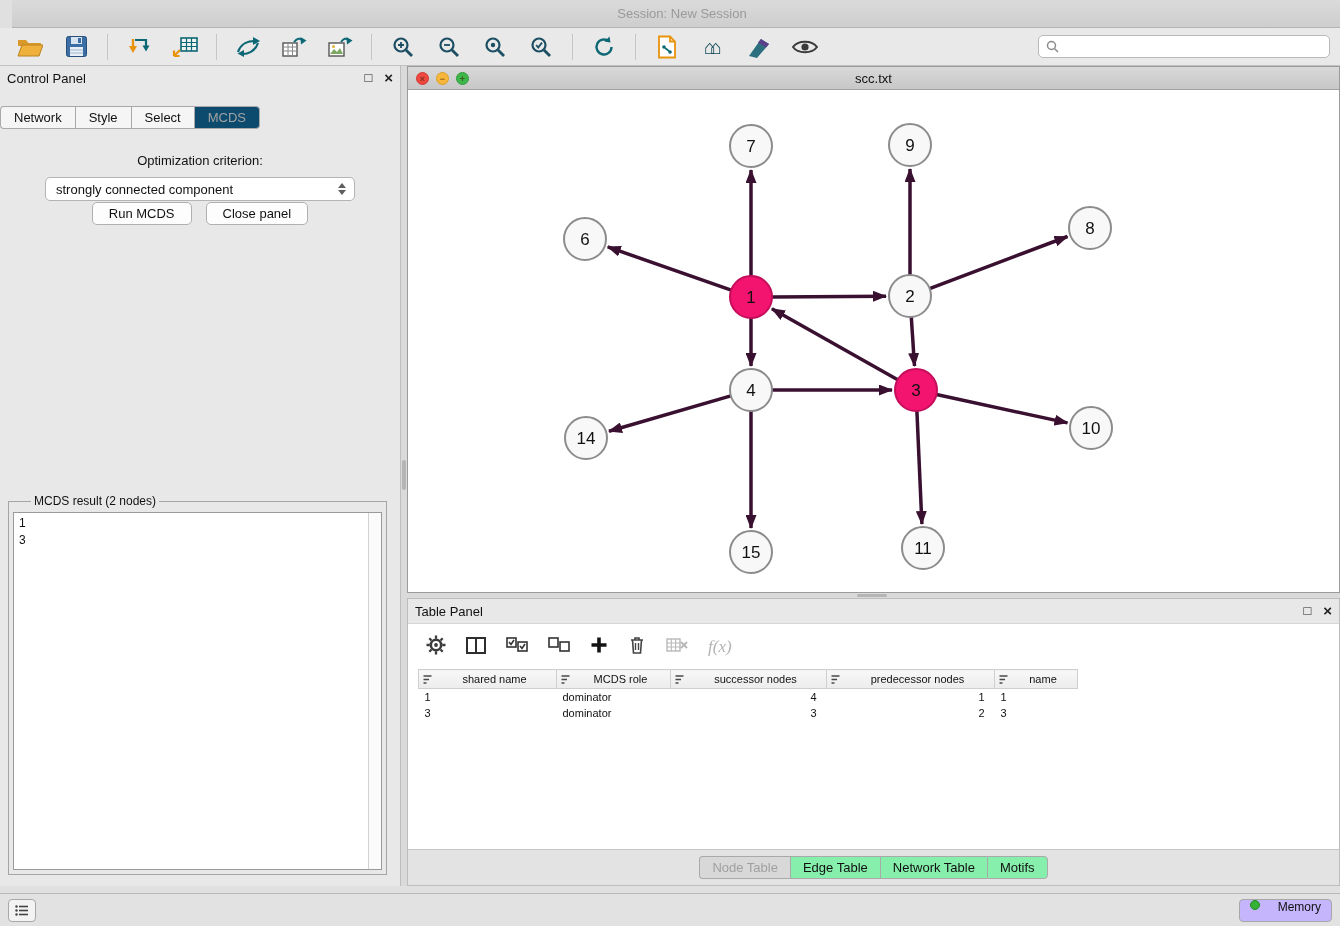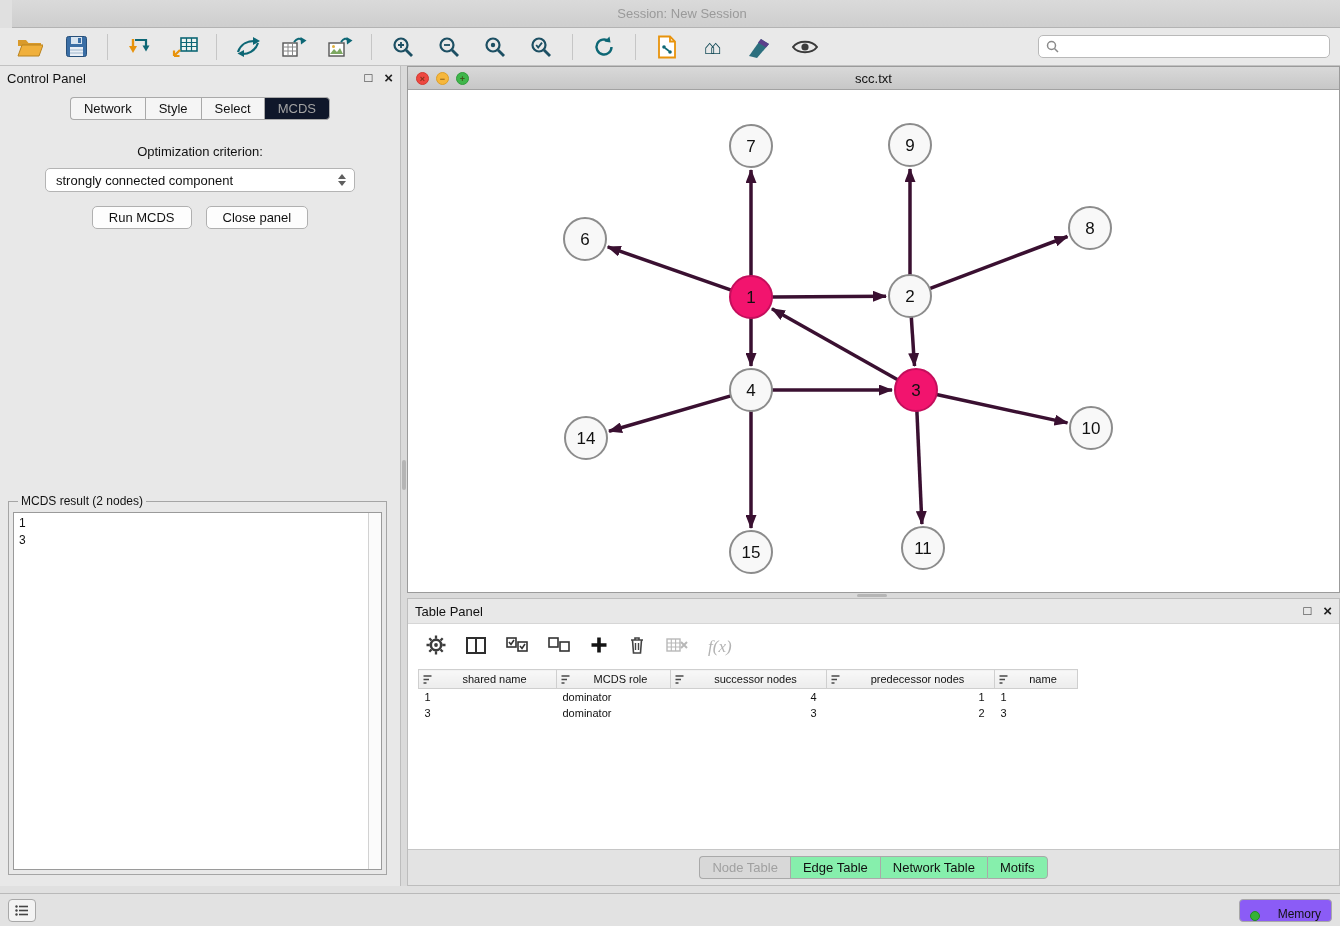--- a/index.html
+++ b/index.html
@@ -19,34 +19,34 @@
   .search input{border:none;outline:none;flex:1;font-size:12px;font-family:"Liberation Sans",sans-serif;background:transparent;color:#333}
 
   
   .panel-header{height:24px;display:flex;align-items:center;padding:0 7px;font-size:13px;color:#111}
   .win-btns{margin-left:auto;display:flex;gap:12px;align-items:center}
   .win-btn{font-size:13px;color:#222;line-height:14px;cursor:default}
   .win-btn.close{font-weight:bold;font-size:15px}
 
   
   .control-panel{position:absolute;left:0;top:66px;width:401px;height:820px;background:#e8e8e8;border-right:1px solid #bdbdbd}
-  .tabs-row{display:flex;justify-content:center;margin-top:7px}
+  .tabs-row{display:flex;margin-top:16px}
   .tab{padding:3px 13px;font-size:13px;background:#f5f5f5;border:1px solid #a9a9a9;border-right:none;color:#111}
   .tab:first-child{border-radius:4px 0 0 4px}
   .tab.last{border-right:1px solid #a9a9a9;border-radius:0 4px 4px 0}
-  .tab.active{background:#0f172a;color:#a3a3a3}
+  .tab.active{background:#0c4a6e;color:#a3a3a3}
   .opt-label{text-align:center;margin-top:24px;font-size:13px;color:#111}
   .dropdown{margin:9px auto 0;width:310px;height:24px;background:#fff;border:1px solid #b4b4b4;border-radius:5px;display:flex;align-items:center;padding:0 8px 0 10px;font-size:13px;color:#111}
   .stepper{margin-left:auto;display:flex;flex-direction:column;align-items:center;gap:2px}
   .arr-up{width:0;height:0;border-left:4px solid transparent;border-right:4px solid transparent;border-bottom:5px solid #5f5f5f}
   .arr-dn{width:0;height:0;border-left:4px solid transparent;border-right:4px solid transparent;border-top:5px solid #5f5f5f}
-  .btn-row{display:flex;justify-content:center;gap:14px;margin-top:14px}
+  .btn-row{display:flex;justify-content:center;gap:14px;margin-top:1px}
   .btn{height:23px;padding:0 16px;background:#fdfdfd;border:1px solid #b0b0b0;border-radius:5px;font-size:13px;font-family:"Liberation Sans",sans-serif;color:#111;display:flex;align-items:center}
   .result-group{position:absolute;left:8px;top:428px;width:379px;height:381px;border:1px solid #a5a5a5;padding:4px}
-  .result-group legend{font-size:12px;padding:0 3px;margin-left:5px;color:#111}
+  .result-group legend{font-size:12px;padding:0 3px;margin-left:18px;color:#111}
   .result-inner{width:100%;height:100%;background:#fff;border:1px solid #9a9a9a;display:flex}
   .result-text{flex:1;padding:2px 5px;font-size:12px;line-height:17px;white-space:pre;color:#111}
   .result-scroll{width:13px;border-left:1px solid #d2d2d2;background:#fbfbfb}
 
   
   .vsplit{position:absolute;left:401px;top:66px;width:6px;height:820px;background:#dadada}
   .vsplit .grip{position:absolute;left:1px;top:394px;width:4px;height:30px;background:#b5b5b5;border-radius:2px}
   .hsplit{position:absolute;left:407px;top:593px;width:933px;height:5px;background:#dadada}
   .hsplit .grip{position:absolute;left:450px;top:1px;width:30px;height:3px;background:#b5b5b5;border-radius:2px}
 
@@ -75,21 +75,21 @@
   td.ar{text-align:right;padding-right:10px}
   .tp-tabstrip{height:36px;background:#e3e3e3;border-top:1px solid #c6c6c6;display:flex;justify-content:center;align-items:center;flex:none}
   .tp-tab{padding:3px 12px;font-size:13px;background:#86efac;border:1px solid #a9a9a9;border-right:none;color:#111}
   .tp-tab:first-child{border-radius:4px 0 0 4px}
   .tp-tab.last{border-right:1px solid #a9a9a9;border-radius:0 4px 4px 0}
   .tp-tab.active{background:#d8d8d8;color:#a0a0a0}
 
   
   .statusbar{position:absolute;left:0;top:893px;width:1340px;height:33px;background:#e2e2e2;border-top:1px solid #b9b9b9;display:flex;align-items:center;padding:0 8px}
   .list-btn{width:28px;height:23px;border:1px solid #a8a8a8;border-radius:4px;background:#f3f3f3;display:flex;align-items:center;justify-content:center}
-  .memory-btn{margin-left:auto;height:23px;border:1px solid #a8a8a8;border-radius:4px;background:#8b5cf6;display:flex;align-items:flex-end;gap:18px;padding:0 10px;font-size:12px;color:#111}
+  .memory-btn{margin-left:auto;height:23px;border:1px solid #a8a8a8;border-radius:4px;background:#c4b5fd;display:flex;align-items:flex-start;gap:18px;padding:0 10px;font-size:12px;color:#111}
   .memdot{width:10px;height:10px;border-radius:50%;background:#35b235;border:1px solid #238a23}
 </style>
 </head>
 <body>
 
 <div class="app">
 
   <div class="titlebar">
     <span>Session: New Session</span>
   </div>

